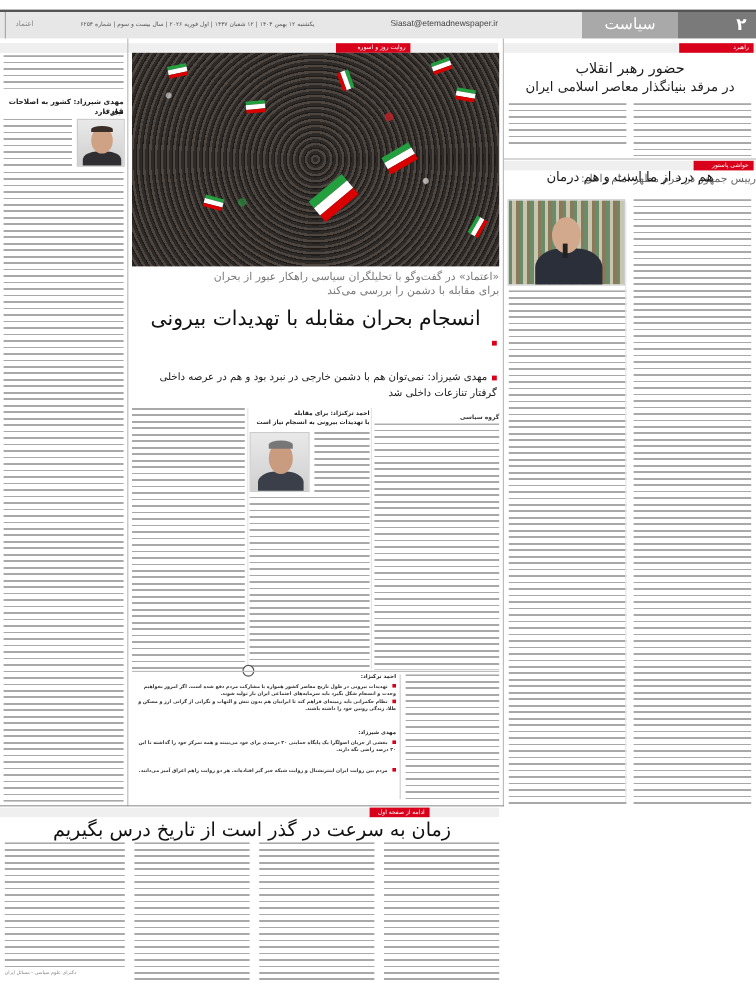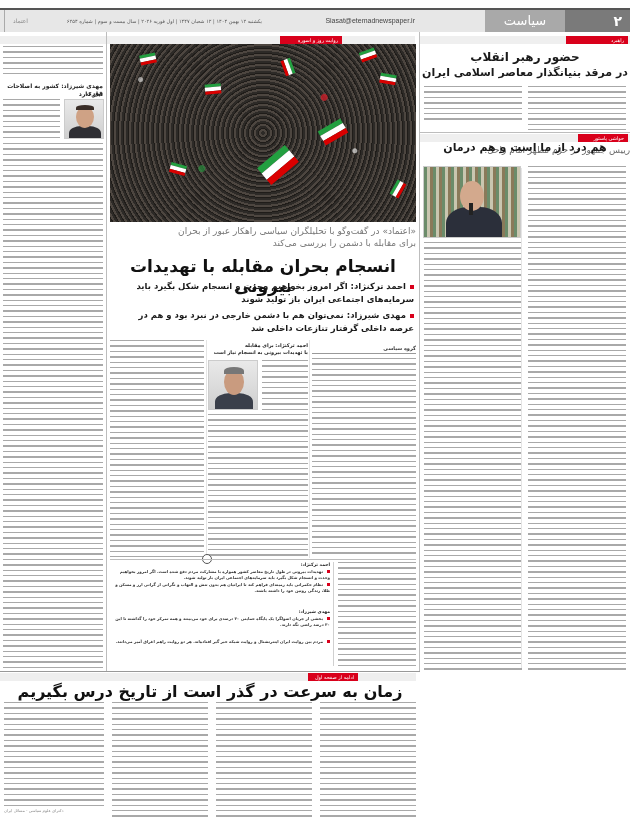--- a/index.html
+++ b/index.html
@@ -19,21 +19,21 @@
 
   .kicker-row { position: absolute; height: 8px; background: #efefef; }
   .kicker { position: absolute; height: 8px; background: #d9001b; color: #fff; font-size: 5px; line-height: 8px; padding: 0 4px; white-space: nowrap; }
 
   .vdiv { position: absolute; width: 1px; background: #bdbdbd; }
   .hdiv { position: absolute; height: 1px; background: #bdbdbd; }
   .lines { position: absolute; overflow: hidden;
     background-image: repeating-linear-gradient(to bottom, #8c8c8c 0px, #8c8c8c 1.4px, transparent 1.4px, transparent 5.4px);
     opacity: 0.75; }
 
-  .title-r { position: absolute; text-align: center; font-weight: bold; color: #1a1a1a; }
+  .title-r { position: absolute; text-align: center; font-weight: normal; color: #1a1a1a; }
   .subtitle { position: absolute; text-align: right; color: #666; }
 
   .photo-crowd { position: absolute; overflow: hidden;
     background:
       radial-gradient(circle at 10% 20%, rgba(255,255,255,0.55) 0 2px, transparent 3px),
       radial-gradient(circle at 70% 30%, rgba(200,30,40,0.8) 0 3px, transparent 4px),
       radial-gradient(circle at 80% 60%, rgba(255,255,255,0.6) 0 2px, transparent 3px),
       radial-gradient(circle at 30% 70%, rgba(40,140,60,0.7) 0 3px, transparent 4px),
       repeating-radial-gradient(circle at 50% 50%, #2d2a27 0 2px, #4d4640 2px 4px, #1f1c19 4px 5px);
   }
@@ -137,21 +137,21 @@
       <span style="background:#fff"></span>
       <span style="background:#da0000"></span>
     </div>
 </div>
 
 <div class="subtitle" style="left:110px; top:226px; width:306px; font-size:9px; color:#777;">«اعتماد» در گفت‌وگو با تحلیلگران سیاسی راهکار عبور از بحران</div>
 <div class="subtitle" style="left:110px; top:238px; width:306px; font-size:9px; color:#777;">برای مقابله با دشمن را بررسی می‌کند</div>
 <div class="title-r" style="left:110px; top:256px; width:306px; font-size:17px; color:#111;">انسجام بحران مقابله با تهدیدات بیرونی</div>
 
 <div class="title-r" style="left:112px; top:280px; width:302px; font-size:8.5px; line-height:13px; text-align:right;">
-  <span class="bullet"></span><span>احمد ترکنژاد: اگر امروز بخواهیم وحدت و انسجام شکل بگیرد باید سرمایه‌های اجتماعی ایران باز تولید شوند</span>
+  <span class="bullet"></span>
 </div>
 <div class="title-r" style="left:112px; top:309px; width:302px; font-size:8.5px; line-height:13px; text-align:right;">
   <span class="bullet"></span><span>مهدی شیرزاد: نمی‌توان هم با دشمن خارجی در نبرد بود و هم در عرصه داخلی گرفتار تنازعات داخلی شد</span>
 </div>
 
 <div class="abs" style="left:312px; top:345px; width:104px; font-size:5px; font-weight:bold; color:#333; text-align:right;">گروه سیاسی</div>
 <div class="hdiv" style="left:312px; top:353px; width:104px; background:#999;"></div>
 <div class="lines" style="left:312px; top:358px; width:104px; height:200px;"></div>
 
 <div class="blk-title" style="left:206px; top:342px; width:102px; font-size:5px;">احمد ترکنژاد: برای مقابله</div>

